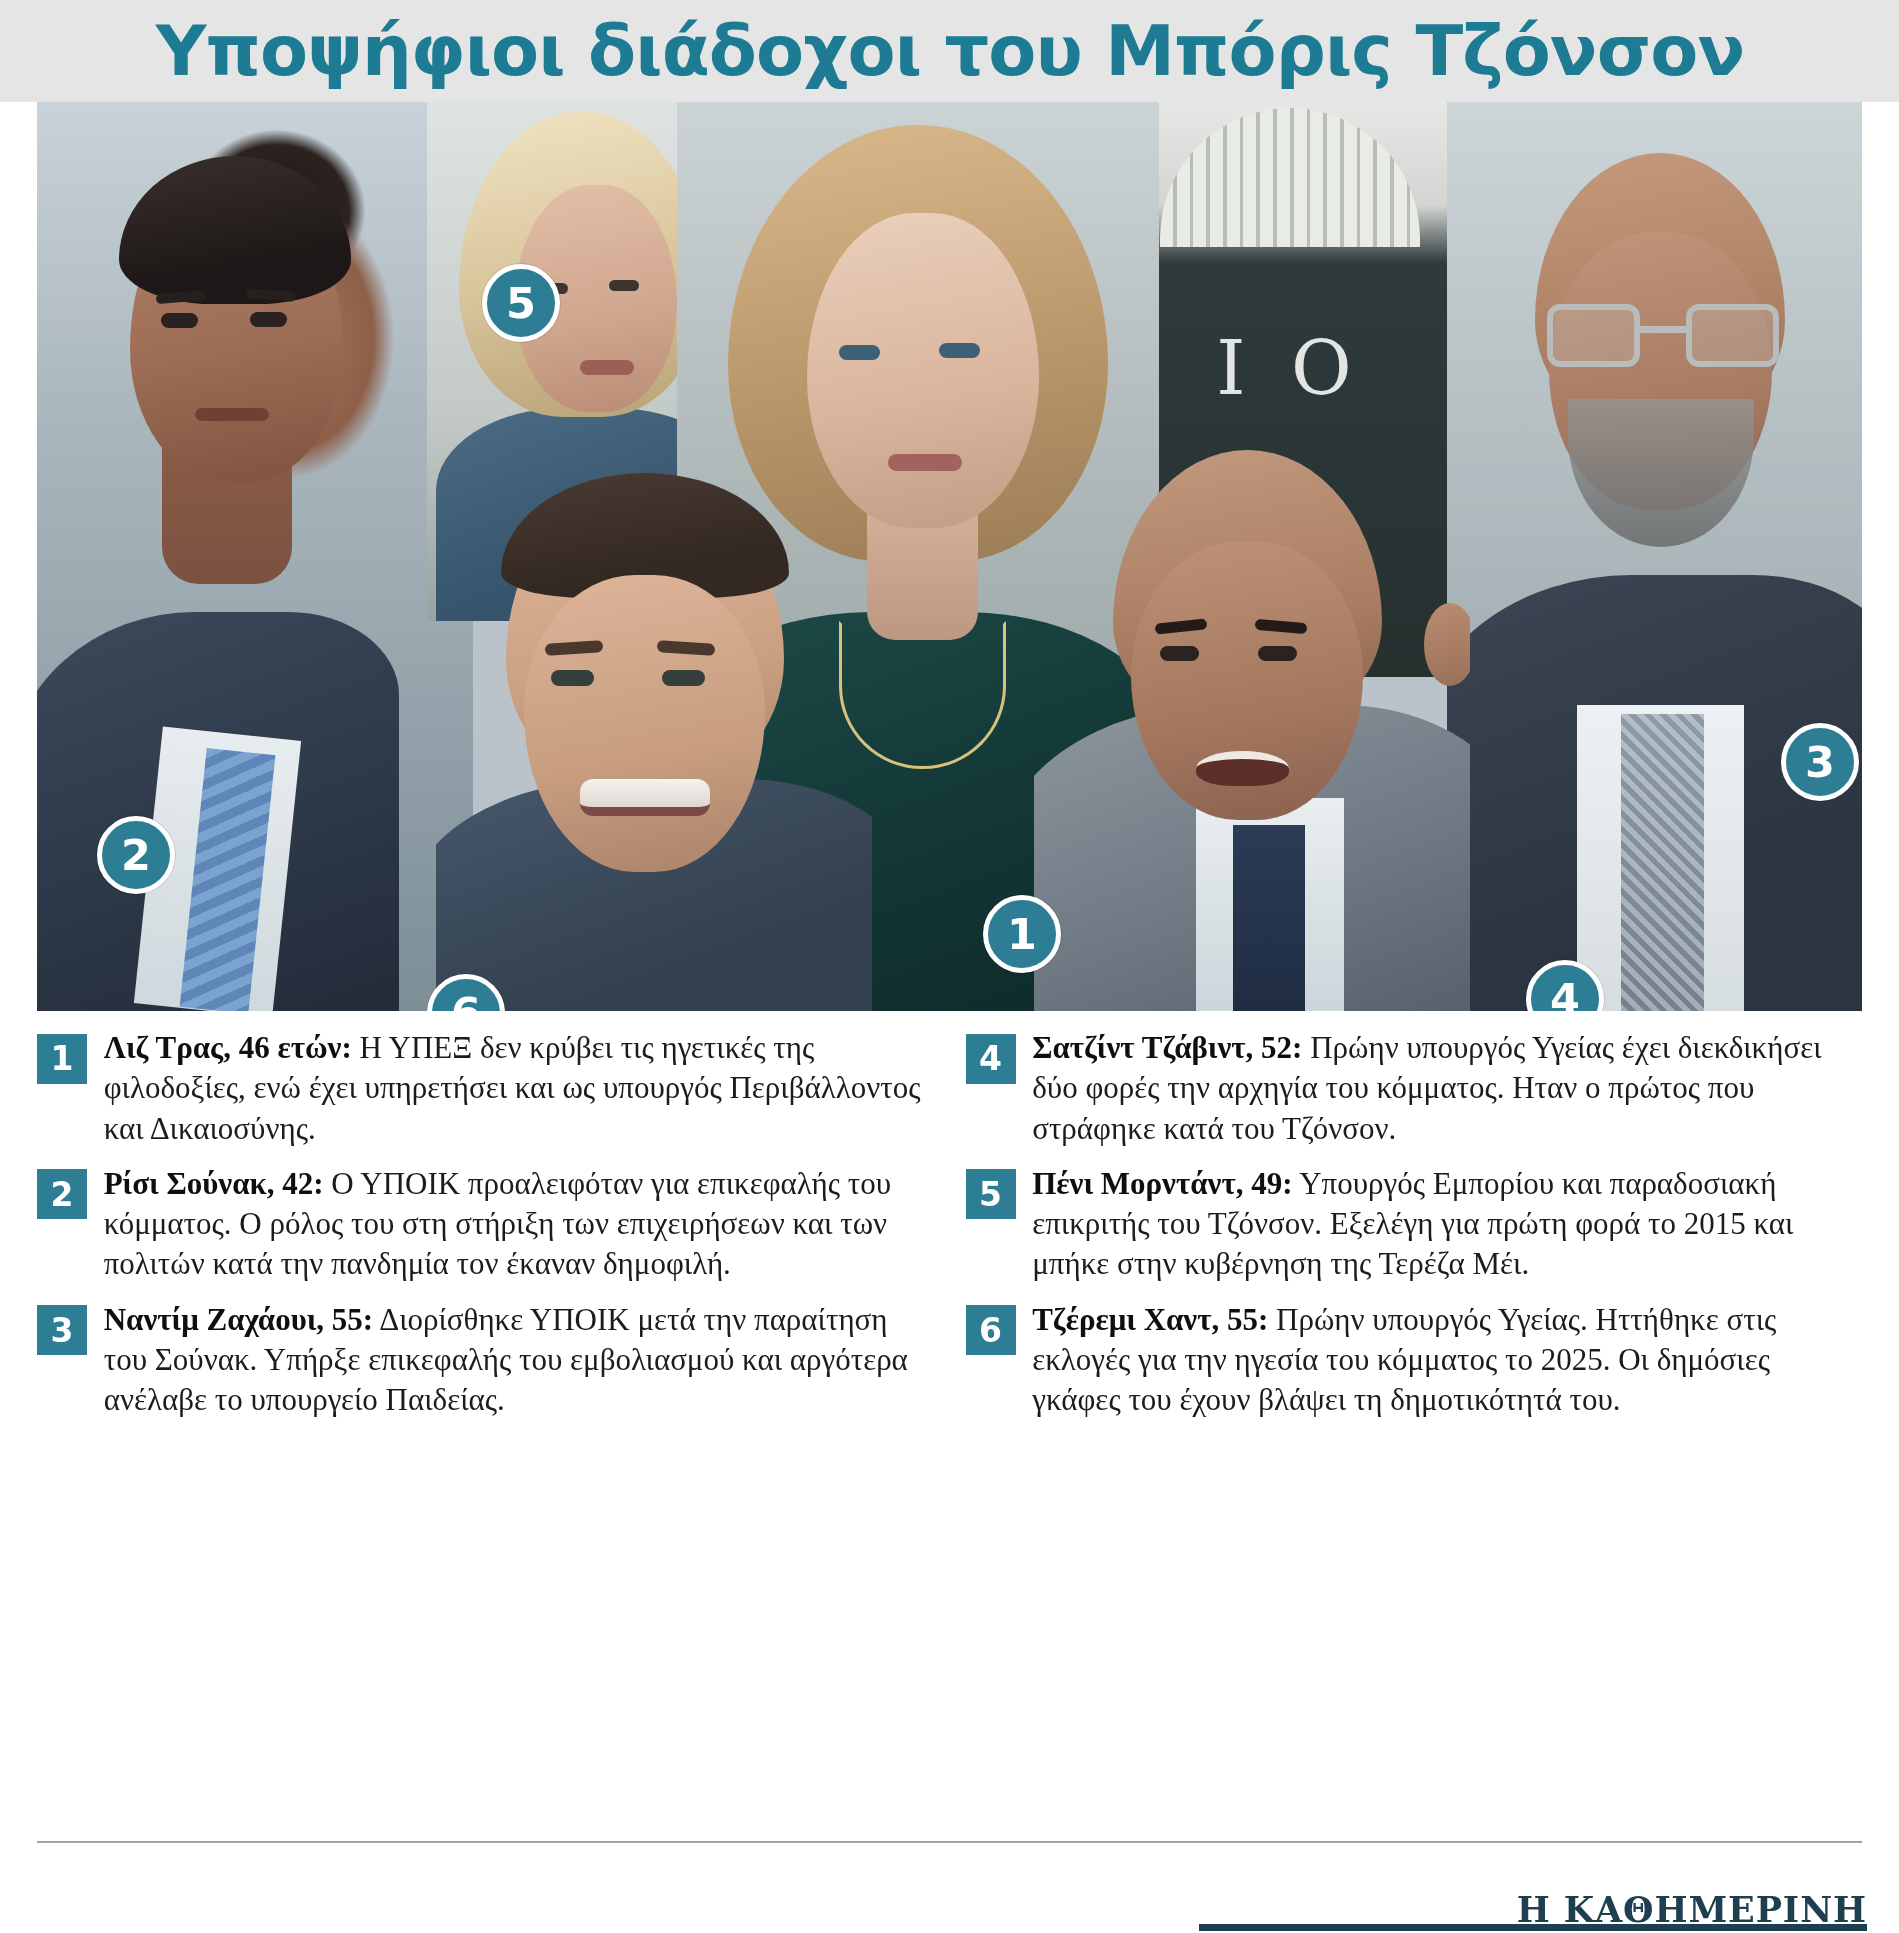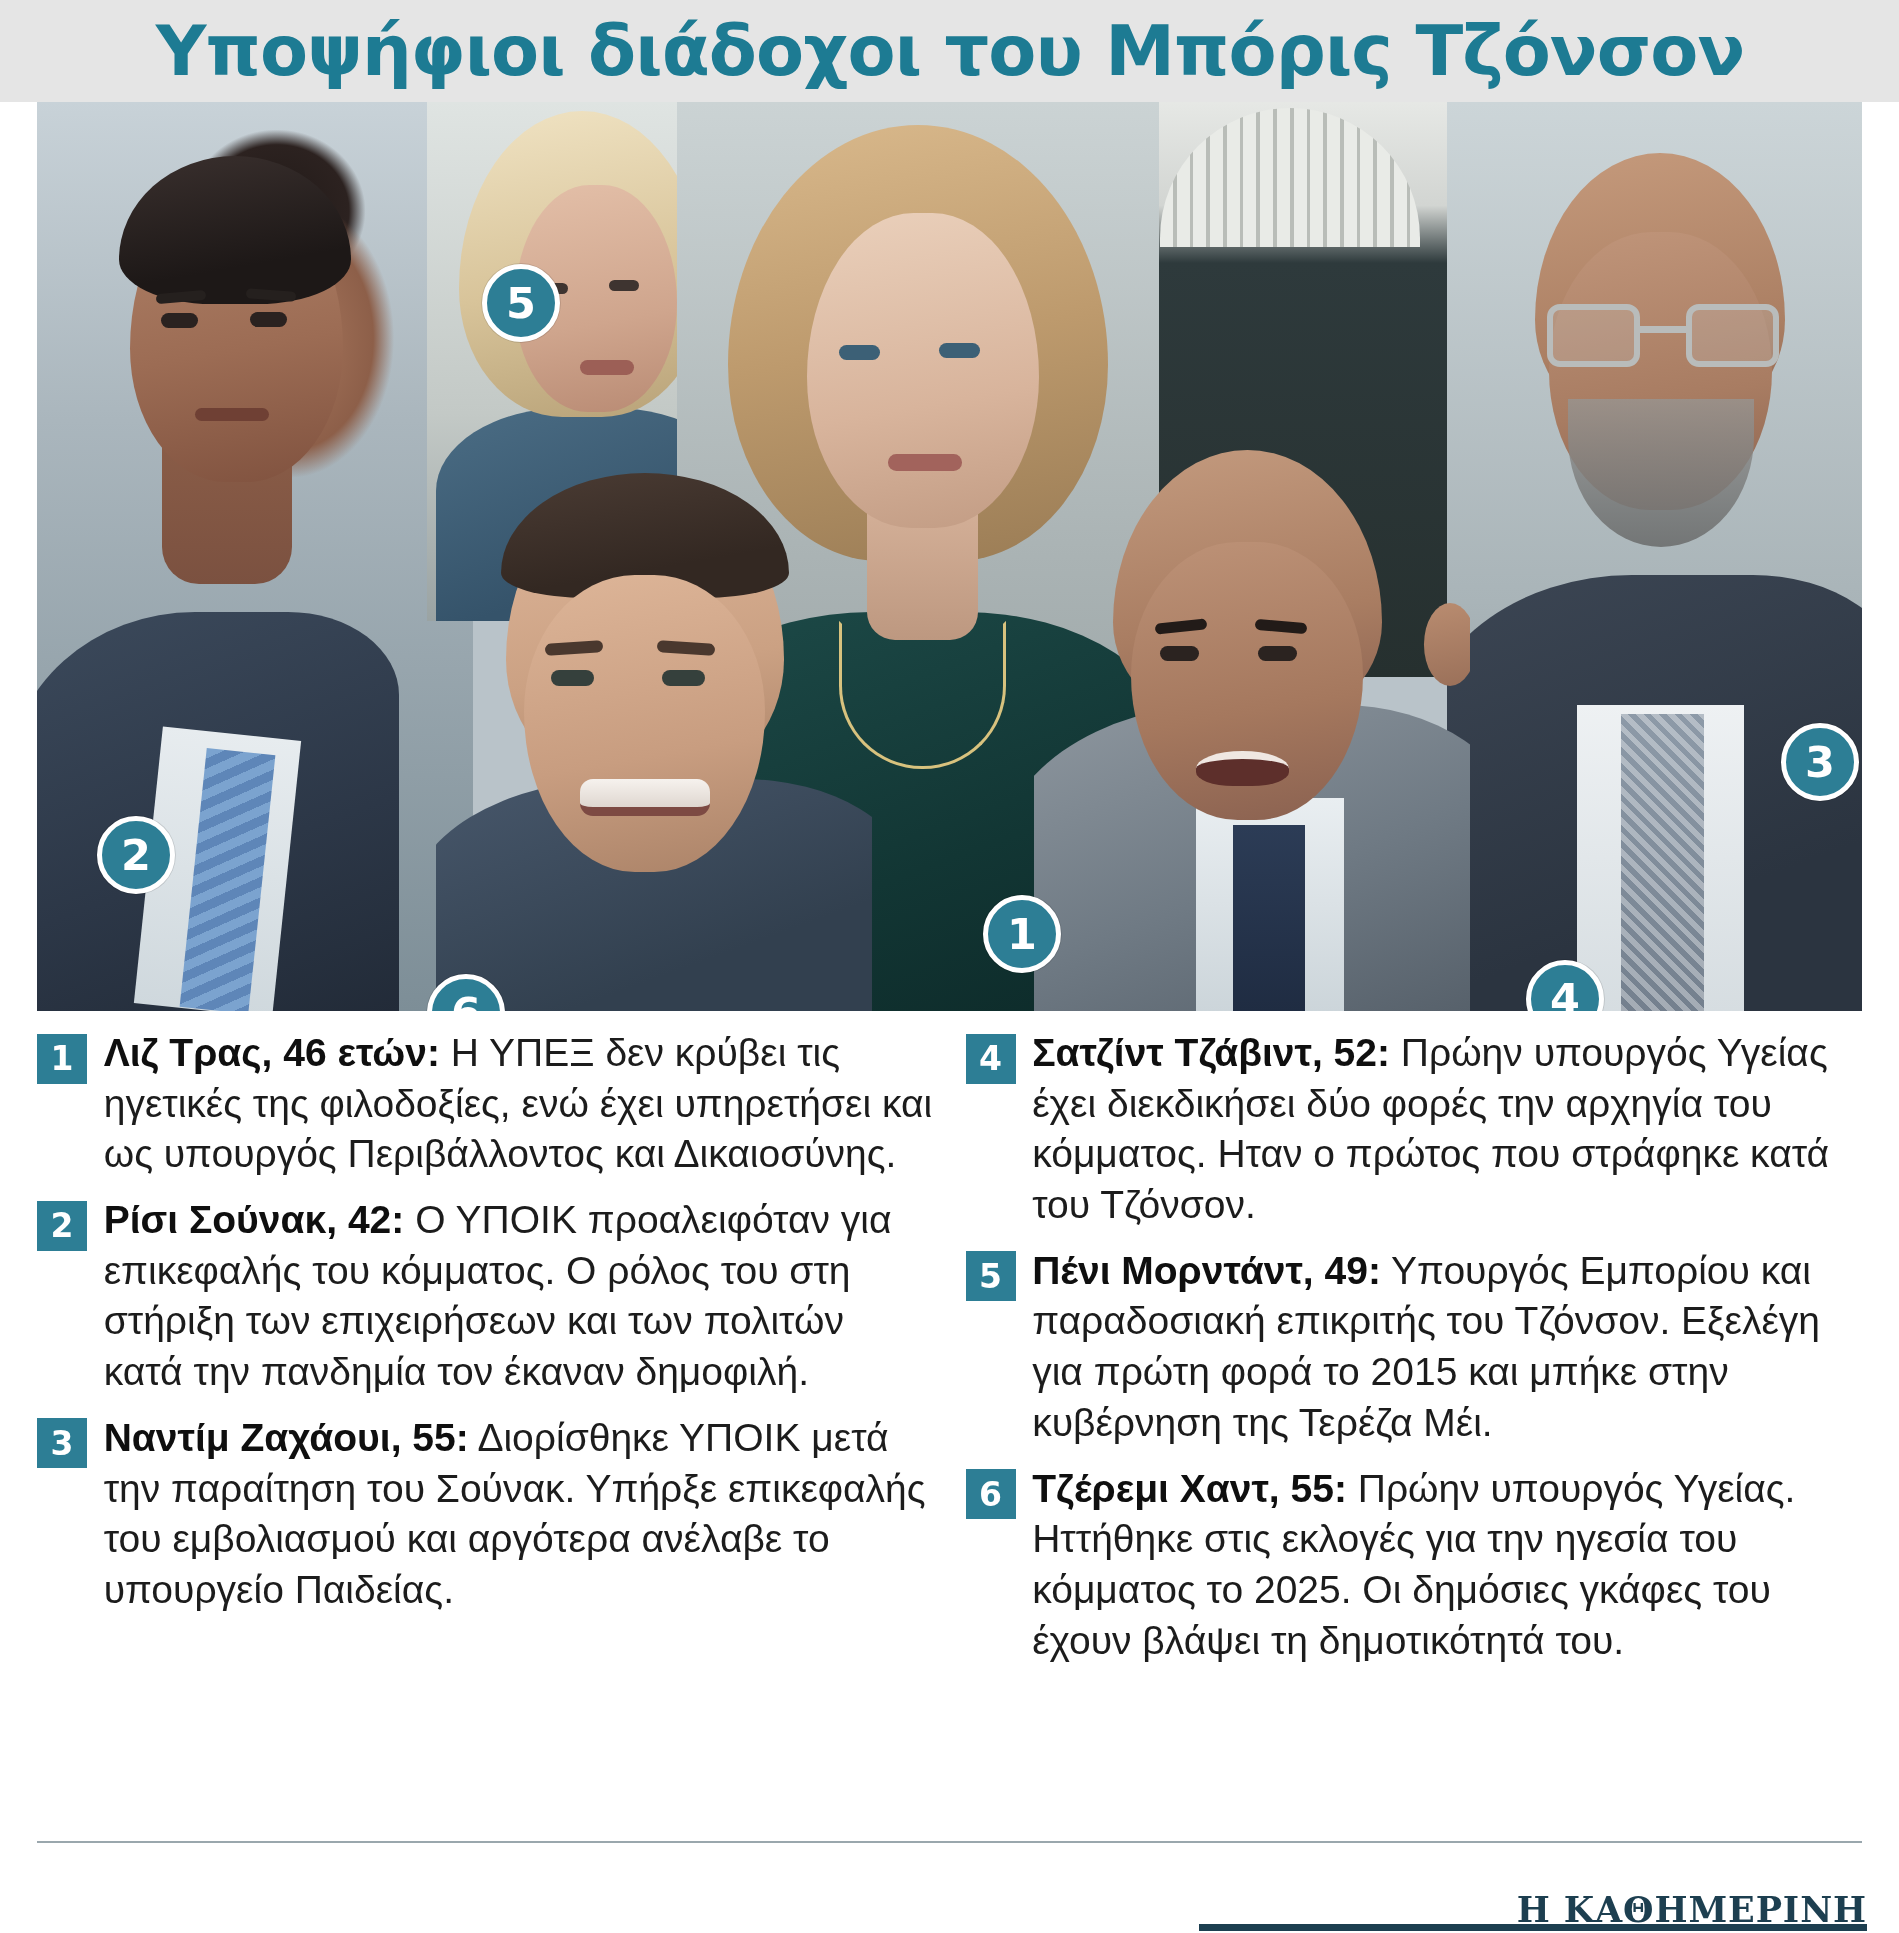--- a/index.html
+++ b/index.html
@@ -374,22 +374,22 @@
     width: 50px; height: 50px;
     background: #2d7e95;
     color: #ffffff;
     font-family: "DejaVu Sans", sans-serif;
     font-weight: bold;
     font-size: 33px;
     display: flex; align-items: center; justify-content: center;
     margin-top: 5.6px;
   }
   .entry-text {
-    font-family: Liberation Sans, sans-serif;
-    font-size: 39px;
+    font-family: Liberation Serif, serif;
+    font-size: 31px;
     line-height: 1.30;
     color: #1c1c1c;
   }
   .entry-text .nm {
     font-weight: bold;
     color: #0f0f0f;
   }
   .entry-text .age {
     font-weight: bold;
     color: #0f0f0f;
@@ -456,20 +456,21 @@
       <div class="body"></div>
       <div class="hair"></div>
       <div class="face"></div>
       <div class="eye-l"></div>
       <div class="eye-r"></div>
       <div class="mouth"></div>
     </div>
 
     <div class="ph ph-door">
       <div class="arch"></div>
+      <div class="num">I O</div>
     </div>
 
     <div class="ph ph-truss">
       <div class="hair"></div>
       <div class="dress"></div>
       <div class="neck"></div>
       <div class="necklace"></div>
       <div class="face"></div>
       <div class="eye-l"></div>
       <div class="eye-r"></div>

